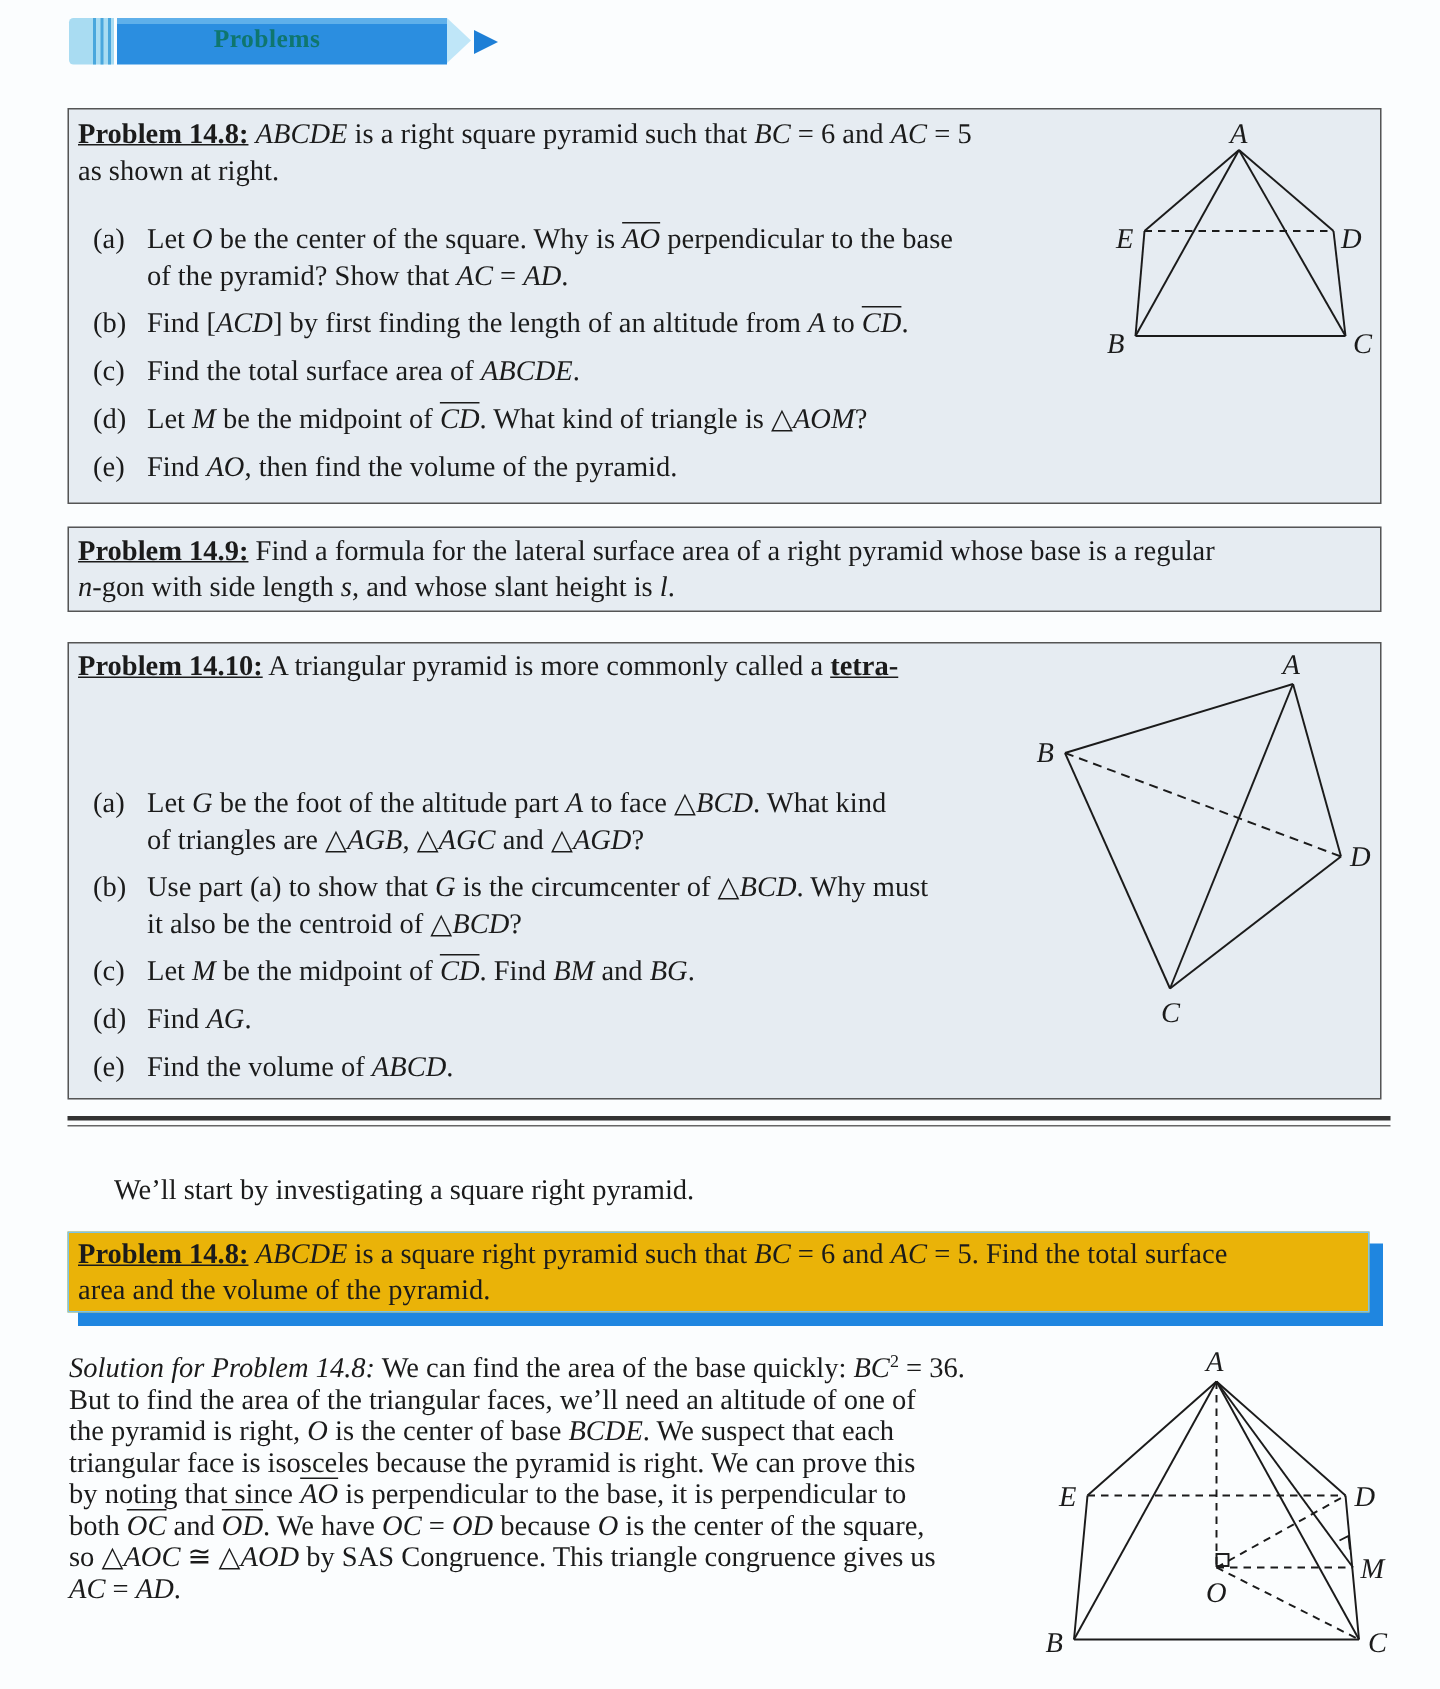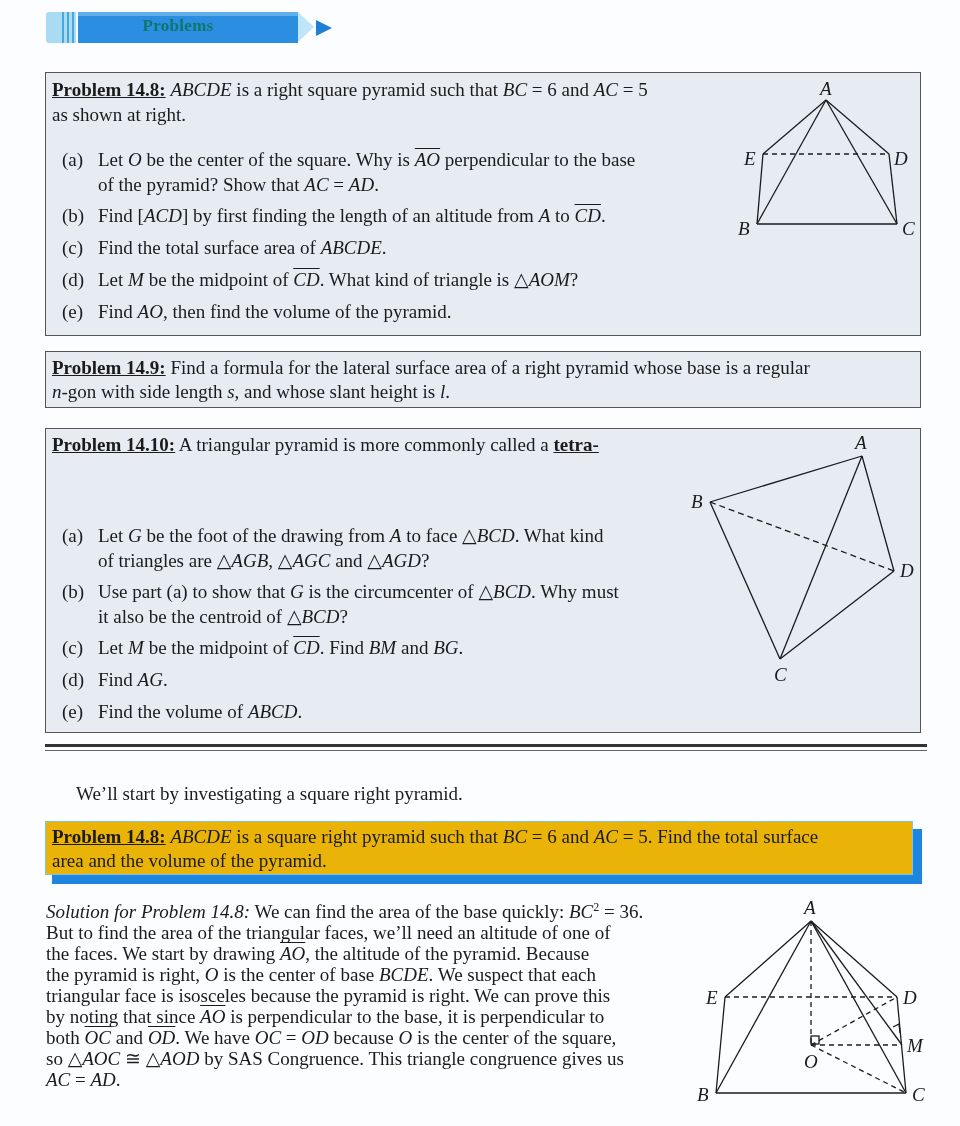--- a/index.html
+++ b/index.html
@@ -118,21 +118,21 @@
   </div>
 </div>
 
 <div class="box" style="left:45px; top:428px; width:874px; height:303px;">
   <div class="para line" style="top:3px">
     <span class="b">Problem 14.10:</span><span> A triangular pyramid is more commonly called a </span><span class="b">tetra-</span>
   </div>
 
   <div class="part" style="top:94px">
     <span class="lbl">(a)</span>
-    <span class="txt" style="top:0"><span>Let </span><span class="i">G</span><span> be the foot of the drawing from </span><span class="i">A</span><span> to face △</span><span class="i">BCD</span><span>. What kind</span></span>
+    <span class="txt" style="top:0"><span>Let </span><span class="i">G</span><span> be the foot of the altitude part </span><span class="i">A</span><span> to face △</span><span class="i">BCD</span><span>. What kind</span></span>
     <span class="txt" style="top:25px"><span>of triangles are △</span><span class="i">AGB</span><span>, △</span><span class="i">AGC</span><span> and △</span><span class="i">AGD</span><span>?</span></span>
   </div>
   <div class="part" style="top:150px">
     <span class="lbl">(b)</span>
     <span class="txt" style="top:0"><span>Use part (a) to show that </span><span class="i">G</span><span> is the circumcenter of △</span><span class="i">BCD</span><span>. Why must</span></span>
     <span class="txt" style="top:25px"><span>it also be the centroid of △</span><span class="i">BCD</span><span>?</span></span>
   </div>
   <div class="part" style="top:206px">
     <span class="lbl">(c)</span>
     <span class="txt"><span>Let </span><span class="i">M</span><span> be the midpoint of </span><span class="i ov">CD</span><span>. Find </span><span class="i">BM</span><span> and </span><span class="i">BG</span><span>.</span></span>
@@ -171,21 +171,20 @@
 <div id="summary">
   <div class="para line" style="top:2px">
     <span class="b">Problem 14.8:</span><span> </span><span class="i">ABCDE</span><span> is a square right pyramid such that </span><span class="i">BC</span><span> = 6 and </span><span class="i">AC</span><span> = 5. Find the total surface</span>
   </div>
   <div class="para line" style="top:26px">area and the volume of the pyramid.</div>
 </div>
 
 <div id="solution">
   <span class="line"><span class="i">Solution for Problem 14.8:</span><span> We can find the area of the base quickly: </span><span class="i">BC</span><sup style="font-size:12px">2</sup><span> = 36.</span></span>
   <span class="line">But to find the area of the triangular faces, we’ll need an altitude of one of</span>
-  <span class="line"><span>the faces. We start by drawing </span><span class="i ov">AO</span><span>, the altitude of the pyramid. Because</span></span>
   <span class="line"><span>the pyramid is right, </span><span class="i">O</span><span> is the center of base </span><span class="i">BCDE</span><span>. We suspect that each</span></span>
   <span class="line">triangular face is isosceles because the pyramid is right. We can prove this</span>
   <span class="line"><span>by noting that since </span><span class="i ov">AO</span><span> is perpendicular to the base, it is perpendicular to</span></span>
   <span class="line"><span>both </span><span class="i ov">OC</span><span> and </span><span class="i ov">OD</span><span>. We have </span><span class="i">OC</span><span> = </span><span class="i">OD</span><span> because </span><span class="i">O</span><span> is the center of the square,</span></span>
   <span class="line"><span>so △</span><span class="i">AOC</span><span> ≅ △</span><span class="i">AOD</span><span> by SAS Congruence. This triangle congruence gives us</span></span>
   <span class="line"><span class="i">AC</span><span> = </span><span class="i">AD</span><span>.</span></span>
 </div>
 
 <svg style="position:absolute; left:690px; top:890px;" width="250" height="230">
   <g stroke="#1b1b1b" stroke-width="1.3" fill="none">

